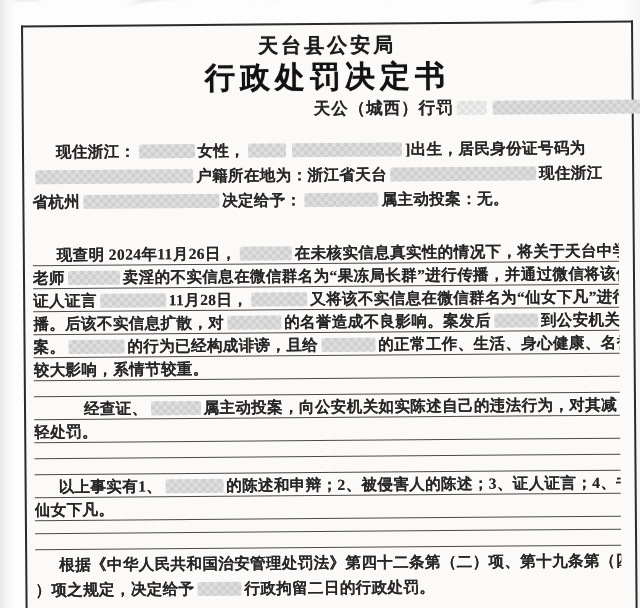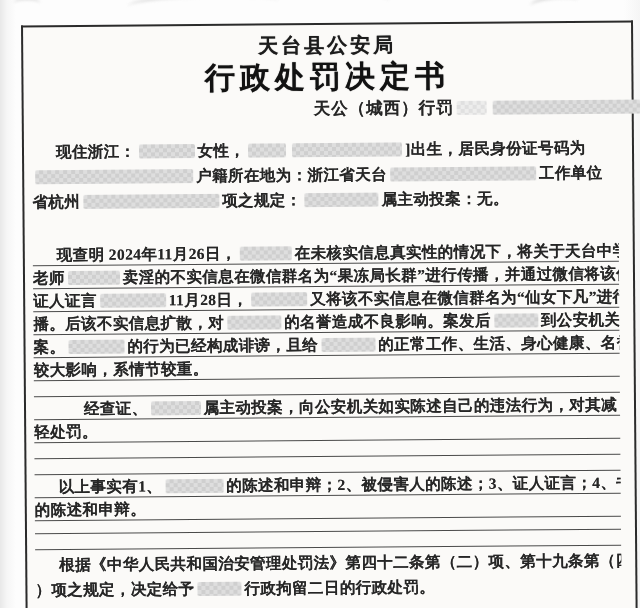--- a/index.html
+++ b/index.html
@@ -75,34 +75,34 @@
   <div class="artifact a2"></div>
   <div class="artifact a3"></div>
   <div class="artifact a4"></div>
 
   <div class="page">
     <div class="agency">天台县公安局</div>
     <div class="title">行政处罚决定书</div>
     <div id="doc-lines">
         <div class="line docno" style="margin-top: 2px;"><span class="txt">天公（城西）行罚</span><span class="rd light" style="width: 30px;"></span><span class="rd" style="width: 148px;"></span></div>
         <div class="line" style="padding-left: 24px; margin-top: 18px;"><span class="txt">现住浙江：</span><span class="rd" style="width: 56px;"></span><span class="txt">女性，</span><span class="rd" style="width: 38px;"></span><span class="rd" style="width: 110px;"></span><span class="txt">]出生，居民身份证号码为</span></div>
-        <div class="line" style="margin-top: 2px;"><span class="rd" style="width: 158px;"></span><span class="txt">户籍所在地为：浙江省天台</span><span class="rd" style="width: 146px;"></span><span class="txt">工作单位</span></div>
-        <div class="line" style="margin-top: 2px;"><span class="txt">省杭州</span><span class="rd" style="width: 136px;"></span><span class="txt">项之规定：</span><span class="rd" style="width: 74px;"></span><span class="txt">属主动投案：无。</span></div>
+        <div class="line" style="margin-top: 2px;"><span class="rd" style="width: 158px;"></span><span class="txt">户籍所在地为：浙江省天台</span><span class="rd" style="width: 146px;"></span><span class="txt">现住浙江</span></div>
+        <div class="line" style="margin-top: 2px;"><span class="txt">省杭州</span><span class="rd" style="width: 136px;"></span><span class="txt">决定给予：</span><span class="rd" style="width: 74px;"></span><span class="txt">属主动投案：无。</span></div>
         <div class="line ruled" style="padding-left: 24px; margin-top: 30px;"><span class="txt">现查明 2024年11月26日，</span><span class="rd" style="width: 52px;"></span><span class="txt">在未核实信息真实性的情况下，将关于天台中学女</span></div>
         <div class="line ruled"><span class="txt">老师</span><span class="rd" style="width: 52px;"></span><span class="txt">卖淫的不实信息在微信群名为“果冻局长群”进行传播，并通过微信将该信</span></div>
         <div class="line ruled"><span class="txt">证人证言</span><span class="rd" style="width: 66px;"></span><span class="txt">11月28日，</span><span class="rd" style="width: 56px;"></span><span class="txt">又将该不实信息在微信群名为“仙女下凡”进行传</span></div>
         <div class="line ruled"><span class="txt">播。后该不实信息扩散，对</span><span class="rd" style="width: 54px;"></span><span class="txt">的名誉造成不良影响。案发后</span><span class="rd" style="width: 44px;"></span><span class="txt">到公安机关处投</span></div>
         <div class="line ruled"><span class="txt">案。</span><span class="rd" style="width: 56px;"></span><span class="txt">的行为已经构成诽谤，且给</span><span class="rd" style="width: 54px;"></span><span class="txt">的正常工作、生活、身心健康、名誉造成</span></div>
         <div class="line ruled"><span class="txt">较大影响，系情节较重。</span></div>
         <div class="line ruled blank" style="height: 16px; line-height: 16px;"></div>
         <div class="line ruled" style="padding-left: 50px;"><span class="txt">经查证、</span><span class="rd" style="width: 50px;"></span><span class="txt">属主动投案，向公安机关如实陈述自己的违法行为，对其减</span></div>
         <div class="line ruled"><span class="txt">轻处罚。</span></div>
         <div class="line ruled blank" style="height: 16px; line-height: 16px;"></div>
         <div class="line ruled blank" style="height: 16px; line-height: 16px;"></div>
         <div class="line ruled" style="padding-left: 24px;"><span class="txt">以上事实有1、</span><span class="rd" style="width: 58px;"></span><span class="txt">的陈述和申辩；2、被侵害人的陈述；3、证人证言；4、书证</span></div>
-        <div class="line ruled"><span class="txt">的陈述和申辩。</span></div>
+        <div class="line ruled"><span class="txt">仙女下凡。</span></div>
         <div class="line ruled blank" style="height: 13px; line-height: 13px;"></div>
         <div class="line ruled blank" style="height: 16px; line-height: 16px;"></div>
         <div class="line" style="padding-left: 24px; margin-top: 3px;"><span class="txt">根据《中华人民共和国治安管理处罚法》第四十二条第（二）项、第十九条第（四</span></div>
         <div class="line" style="margin-top: 2px;"><span class="txt">）项之规定，决定给予</span><span class="rd" style="width: 44px;"></span><span class="txt">行政拘留二日的行政处罚。</span></div>
       </div>
   </div>
 </div>
 
 </body></html>

